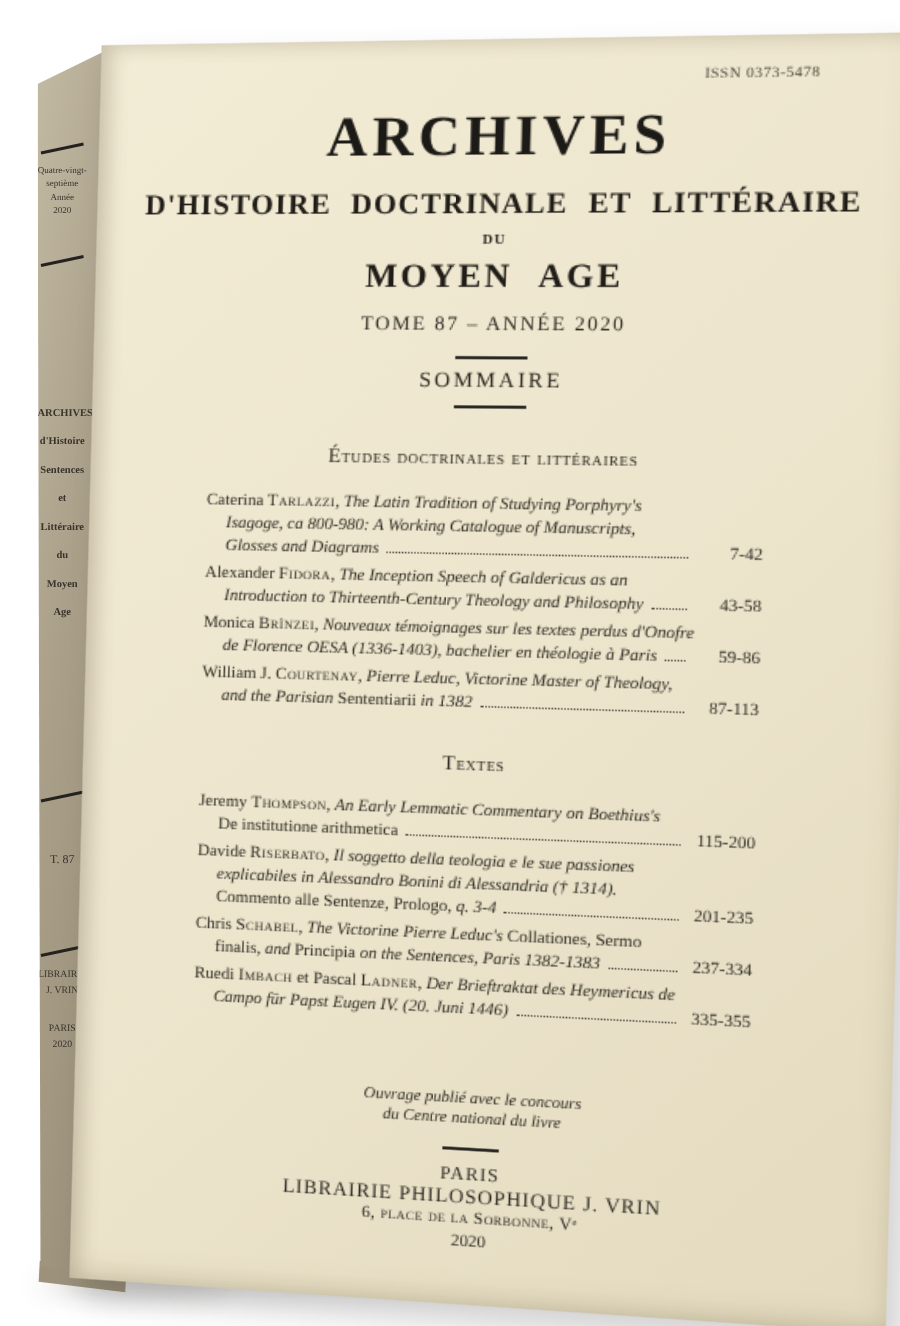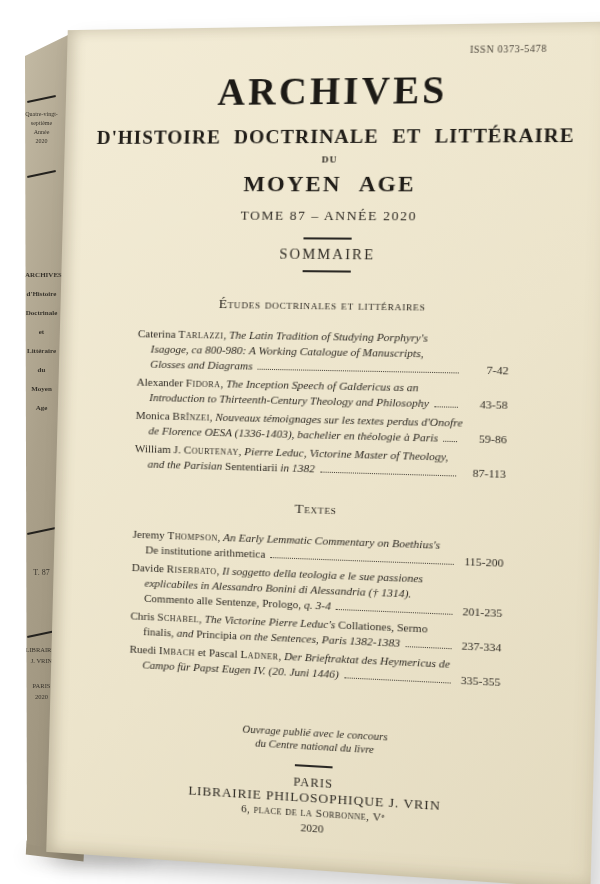--- a/index.html
+++ b/index.html
@@ -84,21 +84,21 @@
     <div class="sp-block sp-annee" id="spine-annee">
         <div>Quatre-vingt-</div>
         <div>septième</div>
         <div>Année</div>
         <div>2020</div>
       </div>
     <div class="srule r2"></div>
     <div class="sp-block sp-title" id="spine-title">
         <div>ARCHIVES</div>
         <div>d'Histoire</div>
-        <div>Doctrinale</div>
+        <div>Sentences</div>
         <div>et</div>
         <div>Littéraire</div>
         <div>du</div>
         <div>Moyen Age</div>
       </div>
     <div class="srule r3"></div>
     <div class="sp-block sp-tome">T. 87</div>
     <div class="srule r4"></div>
     <div class="sp-block sp-pub" id="spine-pub">
         <div>LIBRAIRIE</div>

